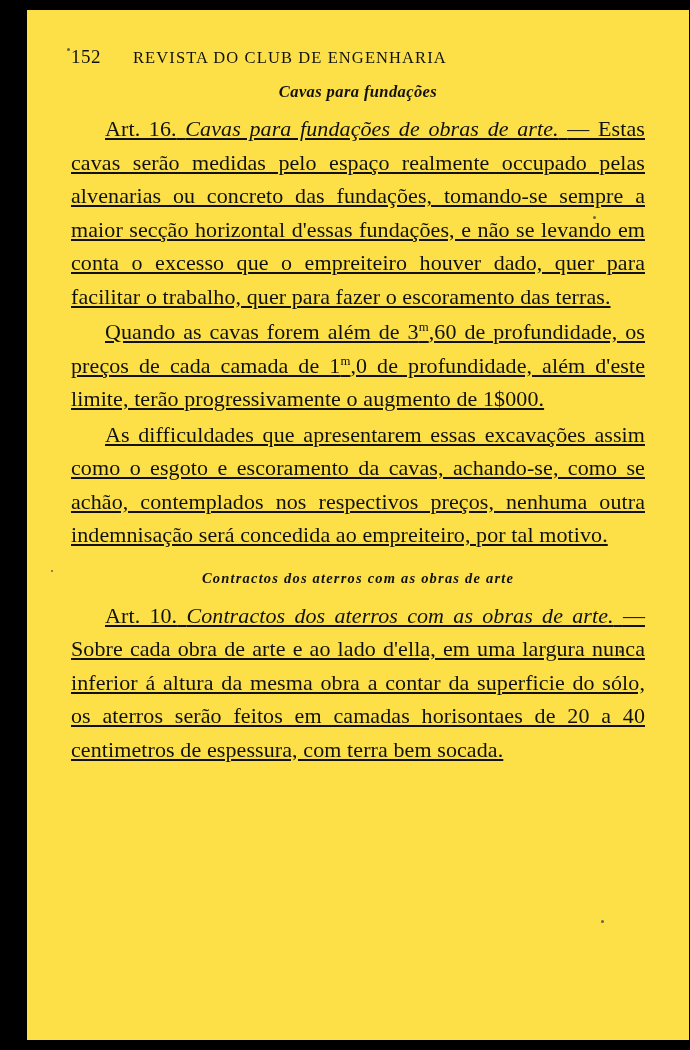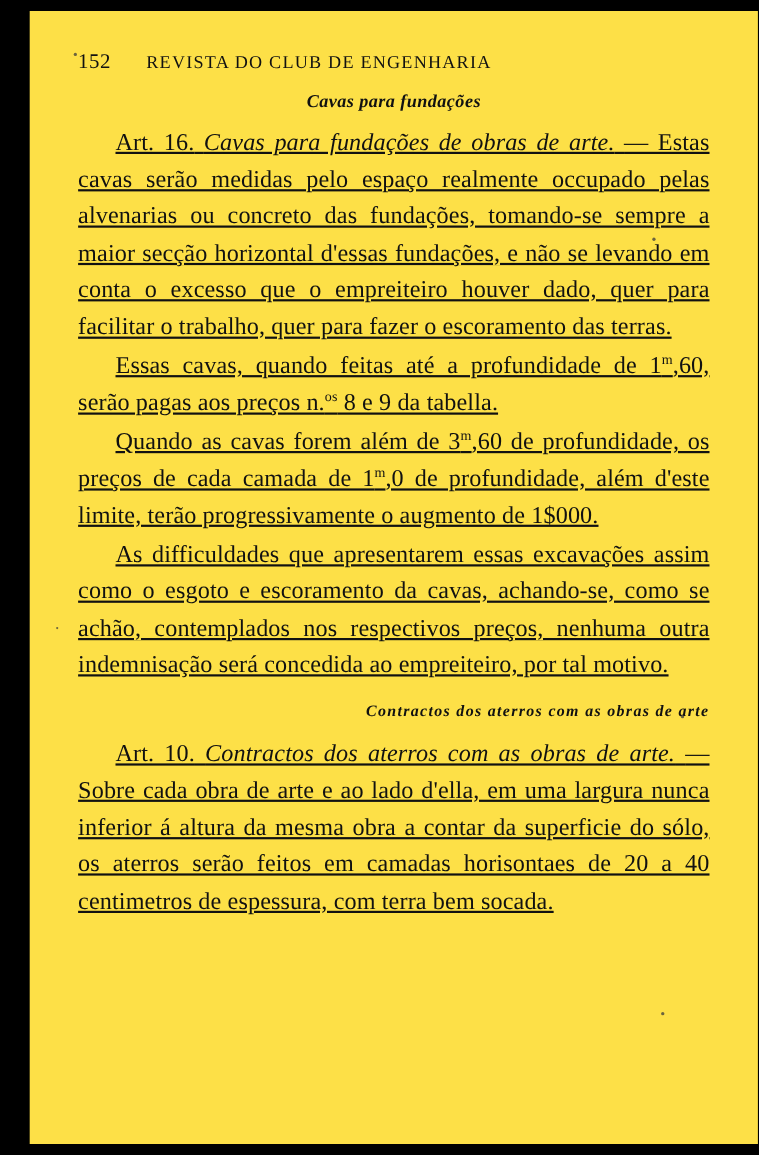--- a/index.html
+++ b/index.html
@@ -66,21 +66,20 @@
     font-weight: bold;
     font-size: 16.5px;
     letter-spacing: 0.4px;
     margin: 2px 0 10px 0;
     font-style: italic;
   }
   .subhead.spaced {
     font-size: 14.5px;
     letter-spacing: 1.2px;
     margin: 18px 0 12px 0;
-    text-align: right;
   }
   p {
     margin: 0 0 2px 0;
     font-size: 22px;
     line-height: 33.5px;
     text-align: justify;
     text-justify: inter-word;
     text-indent: 34px;
     letter-spacing: 0.1px;
     text-decoration: underline;
@@ -108,21 +107,20 @@
 
     <div class="running-head">
       <div class="folio">152</div>
       <div class="head-title">REVISTA DO  CLUB DE ENGENHARIA</div>
     </div>
 
     <div class="subhead">Cavas para fundações</div>
 
     <p><span>Art. 16.</span> <span class="it">Cavas para fundações de obras de arte.</span> <span>— Estas cavas serão medidas pelo espaço realmente occupado pelas alvenarias ou concreto das fundações, tomando-se sempre a maior secção horizontal d'essas fundações, e não se levando em conta o excesso que o empreiteiro houver dado, quer para facilitar o trabalho, quer para fazer o escoramento das terras.</span></p>
 
-    <p><span>Essas cavas, quando feitas até a profundidade de 1</span><sup>m</sup><span>,60, serão pagas aos preços n.</span><sup>os</sup><span> 8 e 9 da tabella.</span></p>
 
     <p><span>Quando as cavas forem além de 3</span><sup>m</sup><span>,60 de profundidade, os preços de cada camada de 1</span><sup>m</sup><span>,0 de profundidade, além d'este limite, terão progressivamente o augmento de 1$000.</span></p>
 
     <p>As difficuldades que apresentarem essas excavações assim como o esgoto e escoramento da cavas, achando-se, como se achão, contemplados nos respectivos preços, nenhuma outra indemnisação será concedida ao empreiteiro, por tal motivo.</p>
 
     <div class="subhead spaced">Contractos  dos  aterros  com  as  obras  de  arte</div>
 
     <p><span>Art. 10.</span> <span class="it">Contractos dos aterros com as obras de arte.</span> <span>— Sobre cada obra de arte e ao lado d'ella, em uma largura nunca inferior á altura da mesma obra a contar da superficie do sólo, os aterros serão feitos em camadas horisontaes de 20 a 40 centimetros de espessura, com terra bem socada.</span></p>
 
 

